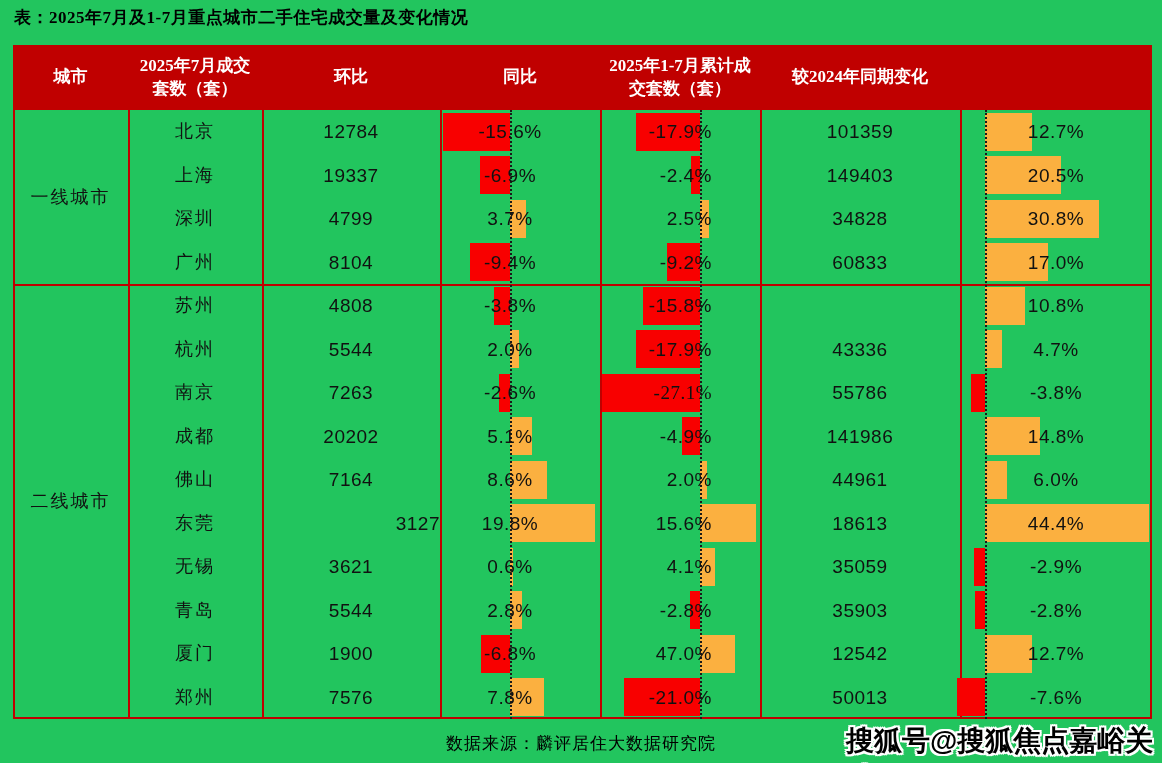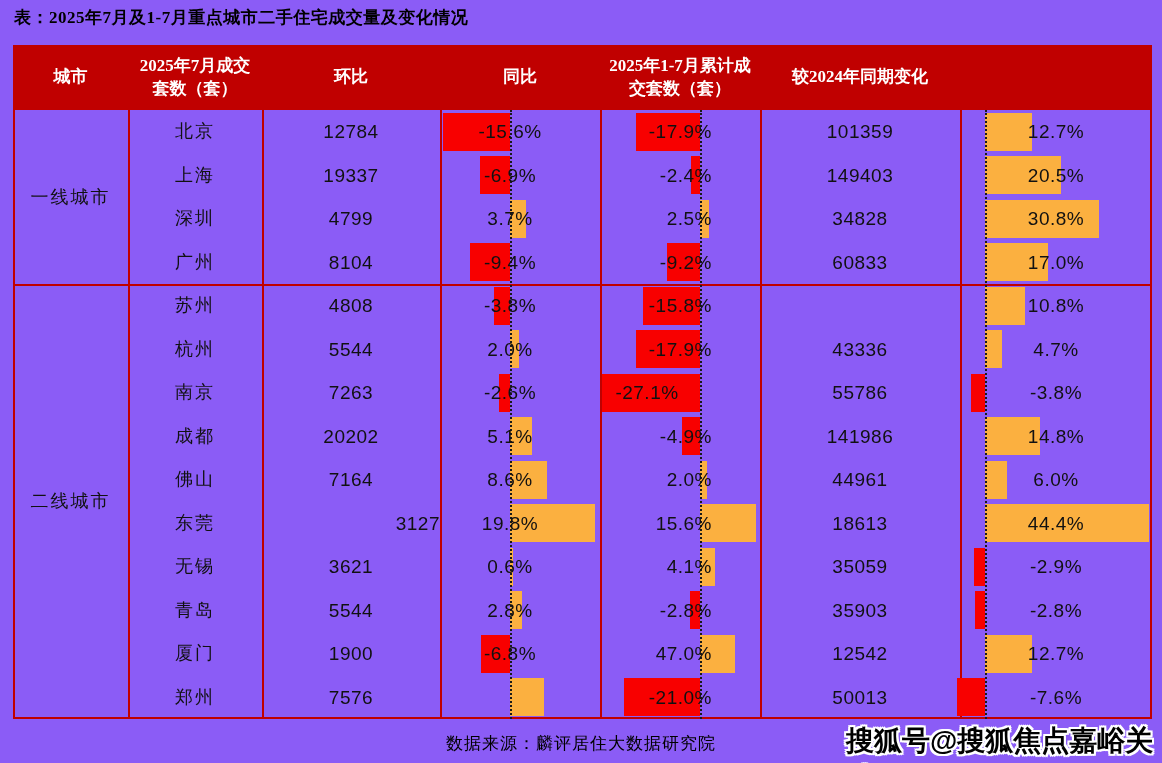--- a/index.html
+++ b/index.html
@@ -1,16 +1,16 @@
 <!DOCTYPE html>
 <html><head>
 <meta charset="utf-8">
 <style>
   html,body{margin:0;padding:0;background:#fff;}
-  .page{position:relative;width:1162px;height:763px;background:#8b5cf6;overflow:hidden;
+  .page{position:relative;width:1162px;height:763px;background:#22c55e;overflow:hidden;
         font-family:"Liberation Sans",sans-serif;}
   .title{position:absolute;left:14px;top:6px;font-family:"Liberation Serif",serif;
          font-weight:bold;font-size:17px;color:#000;letter-spacing:.5px;}
   .table{position:absolute;left:13px;top:45px;width:1139px;height:674px;}
   .thead{position:absolute;left:0;top:0;width:1139px;height:65px;background:#c00000;
          display:flex;align-items:stretch;}
   .th{display:flex;align-items:center;justify-content:center;text-align:center;
       color:#fff;font-family:"Liberation Serif",serif;font-weight:bold;font-size:17px;
       line-height:1.35;padding:0 8px;box-sizing:border-box;}
   .th:nth-child(1){width:115px;}.th:nth-child(2){width:134px;}
@@ -105,21 +105,21 @@
         <div class="bar neg" style="left: 622.56px; top: 220.25px; width: 64.44px;"></div>
         <div class="txt pct" style="left: 569px; width: 130px; text-align: right; top: 217.5px; height: 43.5px; line-height: 43.5px;">-17.9%</div>
         <div class="txt num" style="left: 747px; width: 200px; top: 217.5px; height: 43.5px; line-height: 43.5px;">43336</div>
         <div class="bar pos" style="left: 972px; top: 220.25px; width: 17.39px;"></div>
         <div class="txt pct" style="left: 947px; width: 192px; text-align: center; top: 217.5px; height: 43.5px; line-height: 43.5px;">4.7%</div>
         <div class="txt cjk" style="left: 115px; width: 134px; top: 261px; height: 43.5px; line-height: 43.5px;">南京</div>
         <div class="txt num" style="left: 249px; width: 178px; top: 261px; height: 43.5px; line-height: 43.5px;">7263</div>
         <div class="bar neg" style="left: 485.82px; top: 263.75px; width: 11.18px;"></div>
         <div class="txt pct" style="left: 422px; width: 150px; text-align: center; top: 261px; height: 43.5px; line-height: 43.5px;">-2.6%</div>
         <div class="bar neg" style="left: 589.44px; top: 263.75px; width: 97.56px;"></div>
-        <div class="txt pct" style="left: 569px; width: 130px; text-align: center; top: 261px; height: 43.5px; line-height: 43.5px;">-27.1%</div>
+        <div class="txt pct" style="left: 569px; width: 130px; text-align: right; top: 261px; height: 43.5px; line-height: 43.5px; font-family: Liberation Serif, serif;">-27.1%</div>
         <div class="txt num" style="left: 747px; width: 200px; top: 261px; height: 43.5px; line-height: 43.5px;">55786</div>
         <div class="bar neg" style="left: 957.94px; top: 263.75px; width: 14.06px;"></div>
         <div class="txt pct" style="left: 947px; width: 192px; text-align: center; top: 261px; height: 43.5px; line-height: 43.5px;">-3.8%</div>
         <div class="txt cjk" style="left: 115px; width: 134px; top: 304.5px; height: 43.5px; line-height: 43.5px;">成都</div>
         <div class="txt num" style="left: 249px; width: 178px; top: 304.5px; height: 43.5px; line-height: 43.5px;">20202</div>
         <div class="bar pos" style="left: 497px; top: 307.25px; width: 21.93px;"></div>
         <div class="txt pct" style="left: 422px; width: 150px; text-align: center; top: 304.5px; height: 43.5px; line-height: 43.5px;">5.1%</div>
         <div class="bar neg" style="left: 669.36px; top: 307.25px; width: 17.64px;"></div>
         <div class="txt pct" style="left: 569px; width: 130px; text-align: right; top: 304.5px; height: 43.5px; line-height: 43.5px;">-4.9%</div>
         <div class="txt num" style="left: 747px; width: 200px; top: 304.5px; height: 43.5px; line-height: 43.5px;">141986</div>
@@ -166,20 +166,21 @@
         <div class="bar neg" style="left: 467.76px; top: 524.75px; width: 29.24px;"></div>
         <div class="txt pct" style="left: 422px; width: 150px; text-align: center; top: 522px; height: 43.5px; line-height: 43.5px;">-6.8%</div>
         <div class="bar pos" style="left: 687px; top: 524.75px; width: 34.92px;"></div>
         <div class="txt pct" style="left: 569px; width: 130px; text-align: right; top: 522px; height: 43.5px; line-height: 43.5px;">47.0%</div>
         <div class="txt num" style="left: 747px; width: 200px; top: 522px; height: 43.5px; line-height: 43.5px;">12542</div>
         <div class="bar pos" style="left: 972px; top: 524.75px; width: 46.99px;"></div>
         <div class="txt pct" style="left: 947px; width: 192px; text-align: center; top: 522px; height: 43.5px; line-height: 43.5px;">12.7%</div>
         <div class="txt cjk" style="left: 115px; width: 134px; top: 565.5px; height: 43.5px; line-height: 43.5px;">郑州</div>
         <div class="txt num" style="left: 249px; width: 178px; top: 565.5px; height: 43.5px; line-height: 43.5px;">7576</div>
         <div class="bar pos" style="left: 497px; top: 568.25px; width: 33.54px;"></div>
+        <div class="txt pct" style="left: 422px; width: 150px; text-align: center; top: 565.5px; height: 43.5px; line-height: 43.5px;">7.8%</div>
         <div class="bar neg" style="left: 611.4px; top: 568.25px; width: 75.6px;"></div>
         <div class="txt pct" style="left: 569px; width: 130px; text-align: right; top: 565.5px; height: 43.5px; line-height: 43.5px;">-21.0%</div>
         <div class="txt num" style="left: 747px; width: 200px; top: 565.5px; height: 43.5px; line-height: 43.5px;">50013</div>
         <div class="bar neg" style="left: 943.88px; top: 568.25px; width: 28.12px;"></div>
         <div class="txt pct" style="left: 947px; width: 192px; text-align: center; top: 565.5px; height: 43.5px; line-height: 43.5px;">-7.6%</div>
         <div class="vline" style="left: 0px;"></div>
         <div class="vline" style="left: 115px;"></div>
         <div class="vline" style="left: 249px;"></div>
         <div class="vline" style="left: 427px;"></div>
         <div class="vline" style="left: 587px;"></div>

